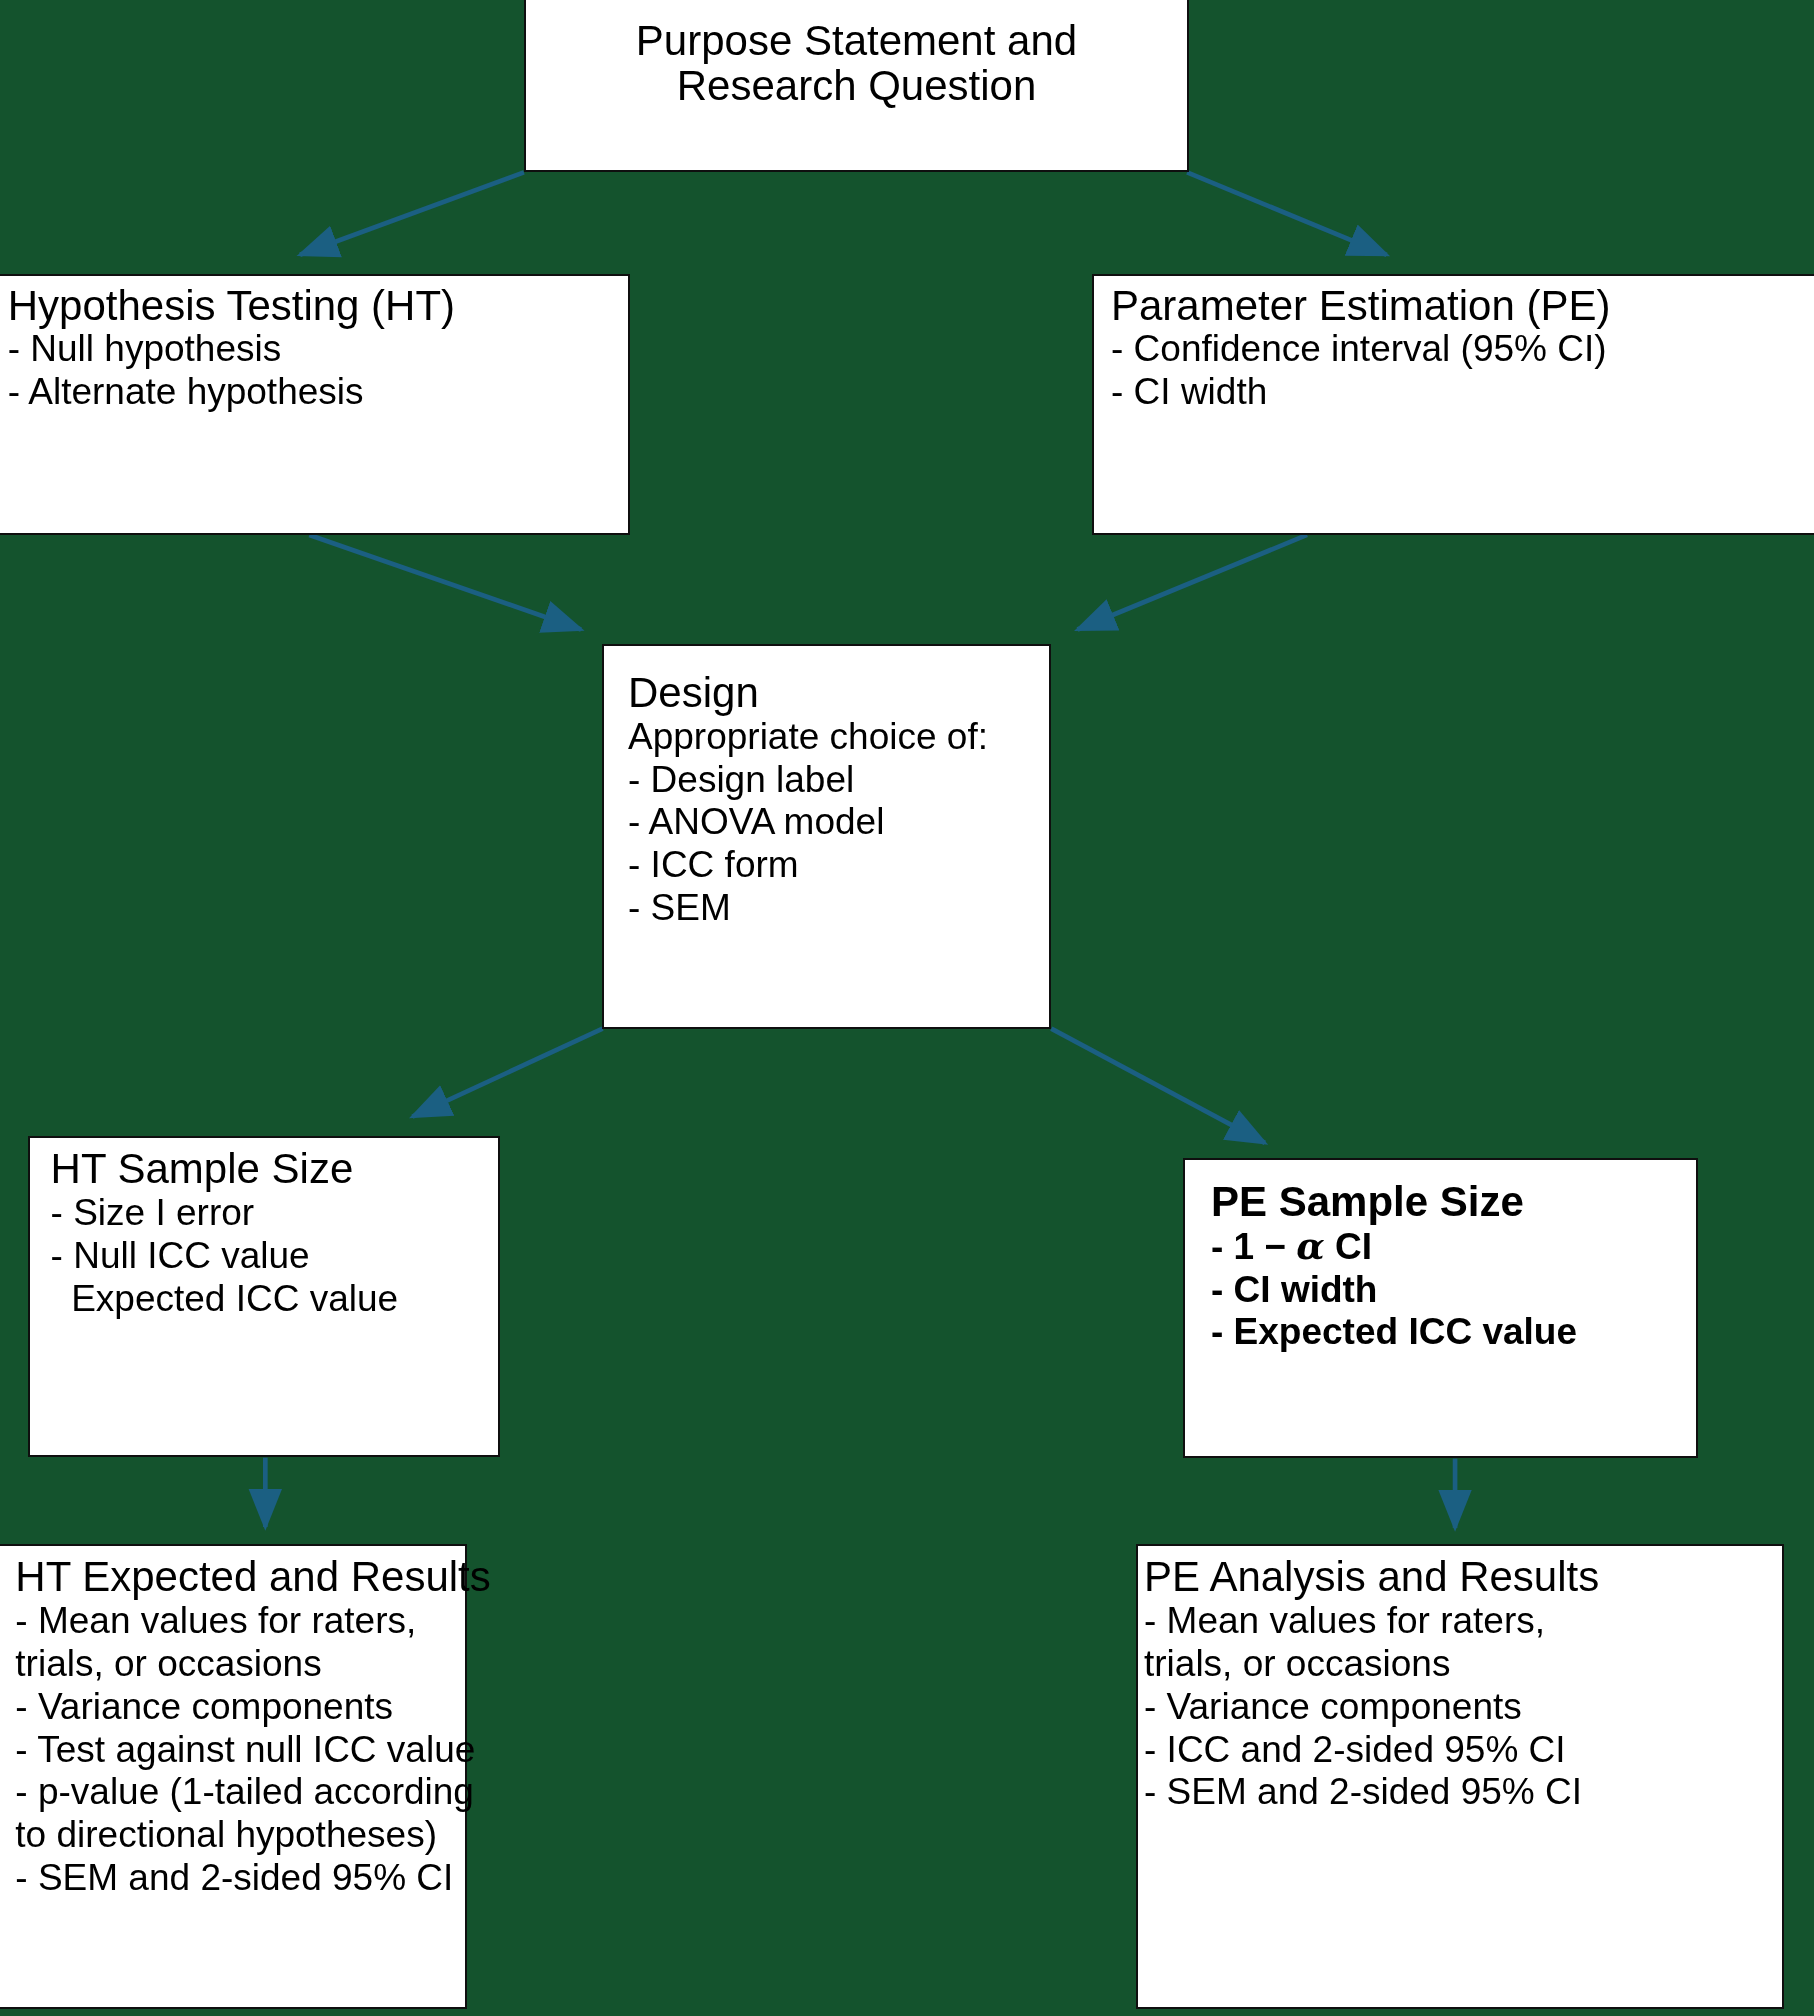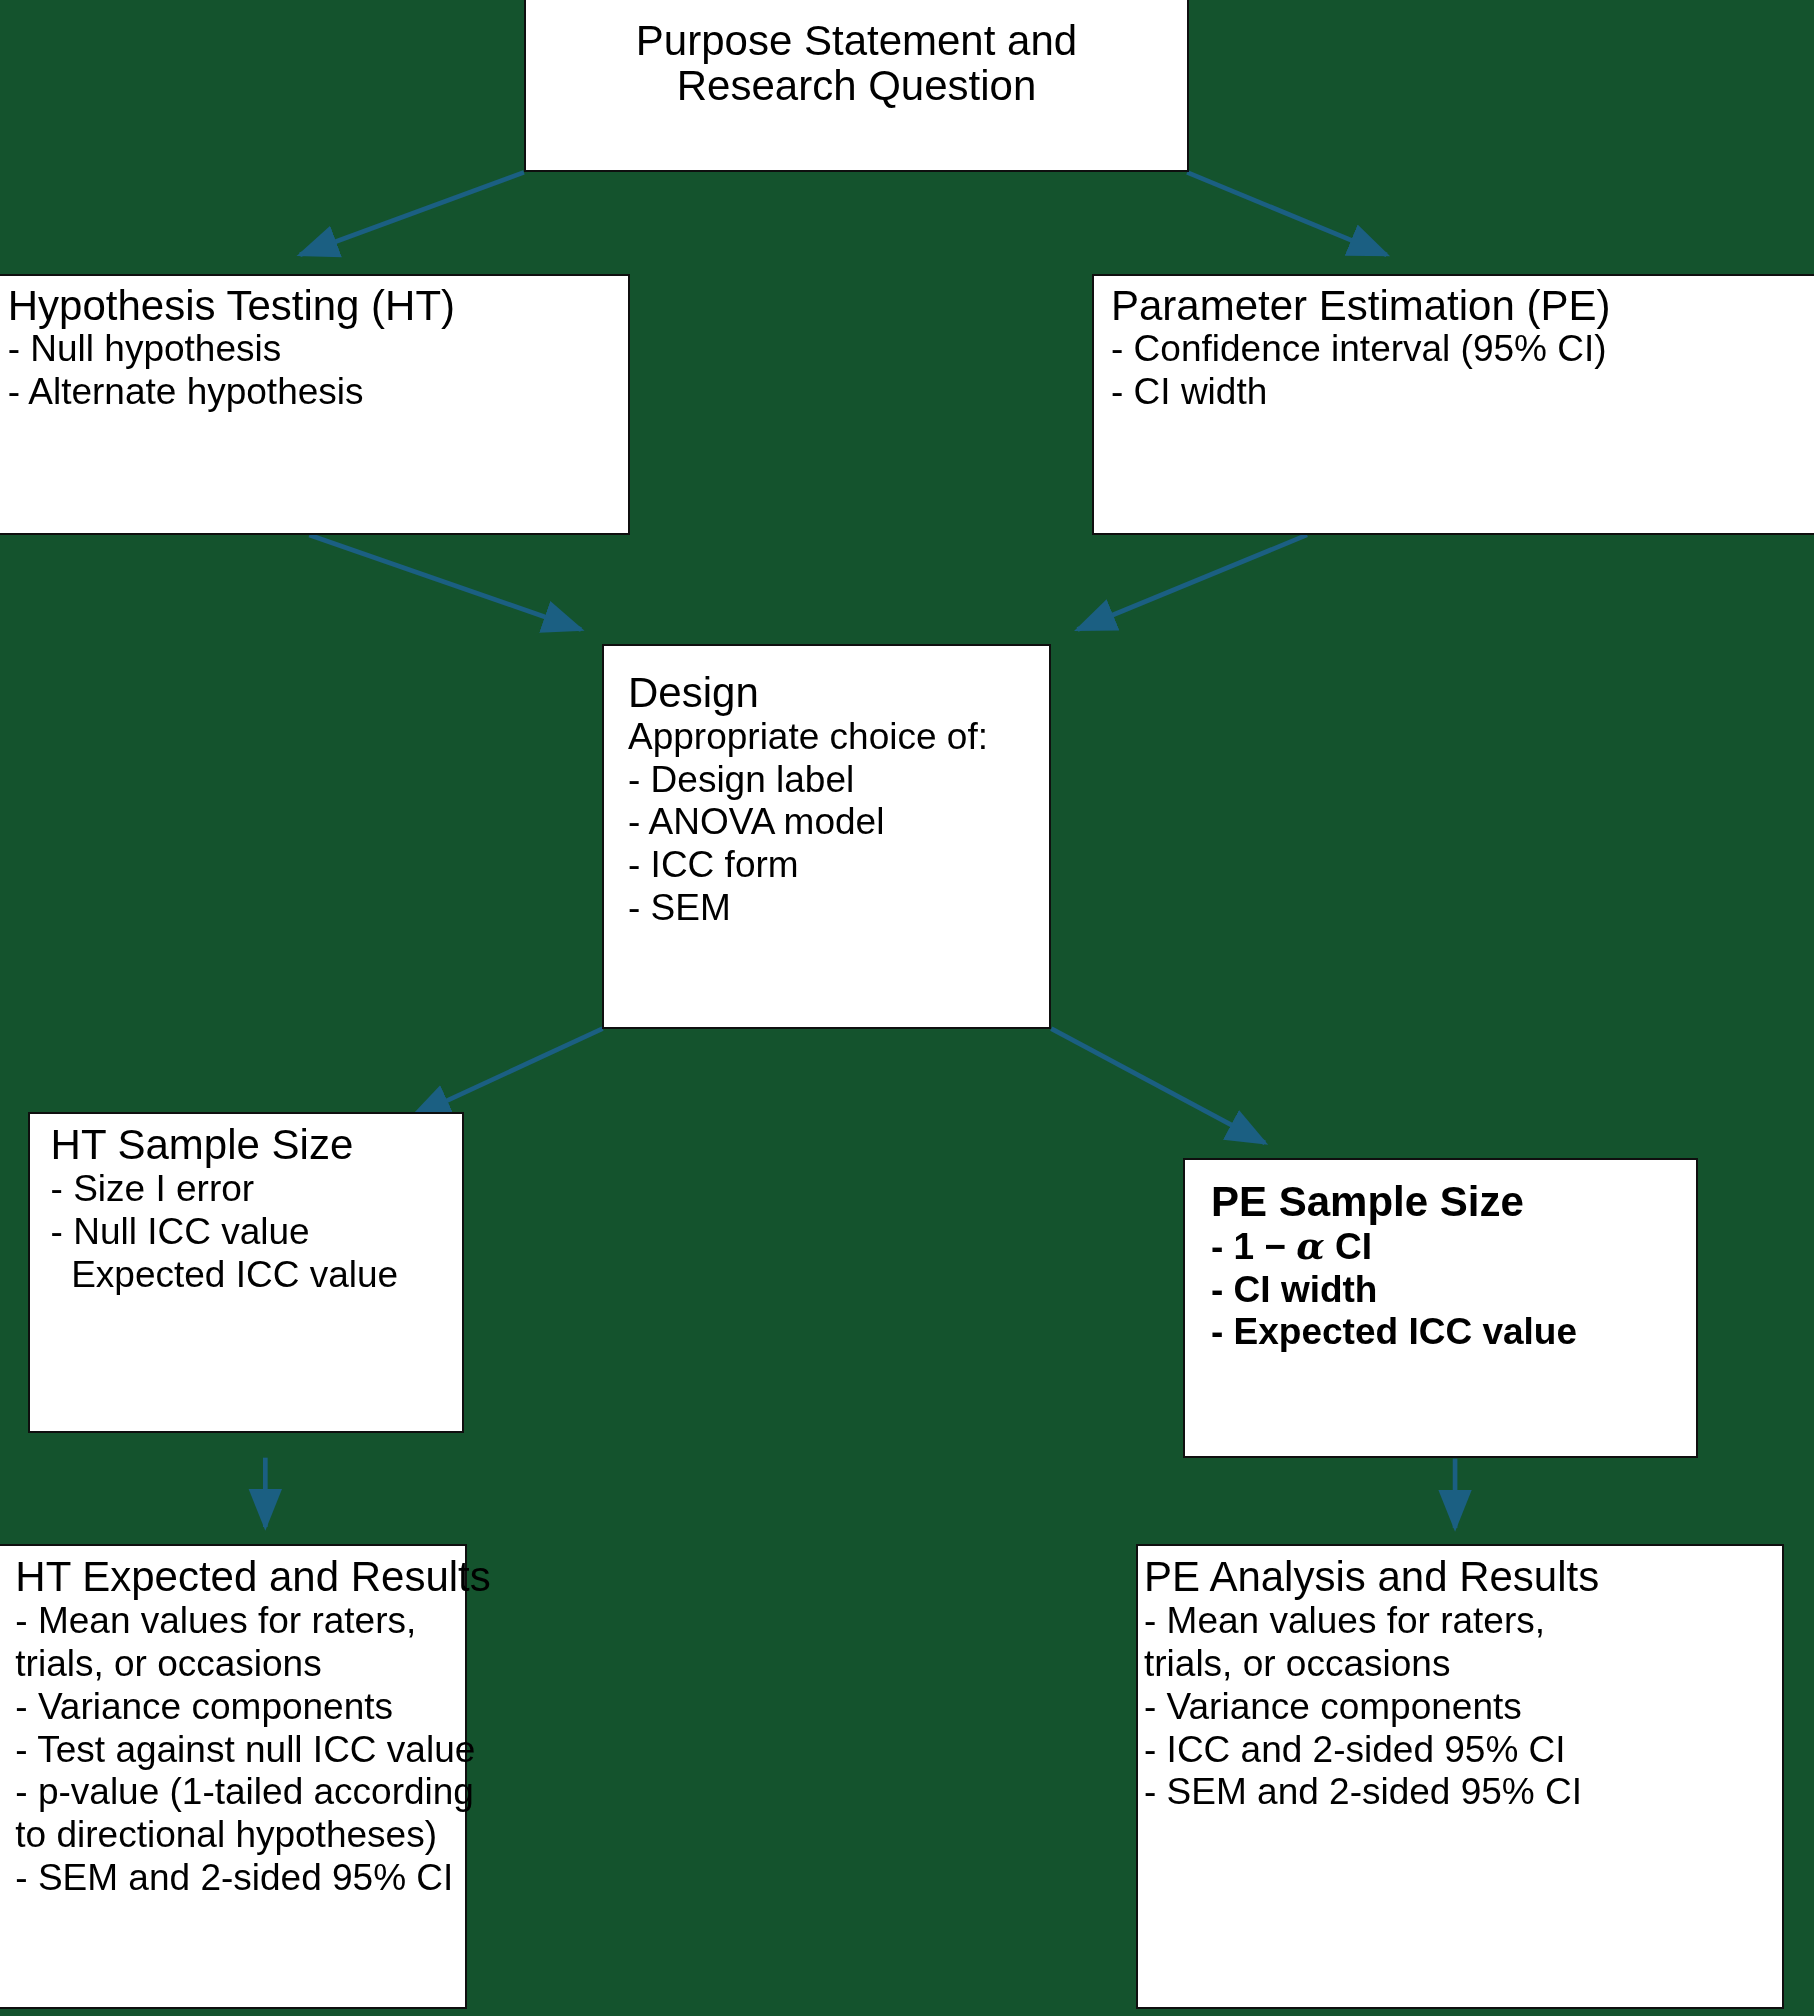--- a/index.html
+++ b/index.html
@@ -54,21 +54,21 @@
   .alpha {
     font-family: "DejaVu Serif", serif;
     font-style: italic;
   }
   
   #node-purpose      { left: 524px;  top: -3.7px;   width: 665px;  height: 176px; }
   #node-purpose .inner { padding-top: 20.6px; }
   #node-ht           { left: -3.7px;   top: 274px;  width: 634px;  height: 261px; }
   #node-pe           { left: 1092px; top: 274px;  width: 727px;  height: 261px; }
   #node-design       { left: 602px;  top: 644px;  width: 449px;  height: 385px; }
-  #node-htss         { left: 28px;   top: 1112px; width: 436px;  height: 321px; }
+  #node-htss         { left: 28px;   top: 1136px; width: 472px;  height: 321px; }
   #node-pess         { left: 1183px; top: 1158px; width: 515px;  height: 300px; }
   #node-htar         { left: -3.7px;   top: 1544px; width: 471px;  height: 465px; }
   #node-htar .inner  { padding-left: 17px; }
   #node-pear         { left: 1136px; top: 1544px; width: 648px;  height: 465px; }
   #node-pear .inner  { padding-left: 6px; }
   #node-htss .inner  { padding-left: 20.6px; }
   #node-pess .inner  { padding-left: 26px; padding-top: 20px; font-weight: bold; }
   #node-design .inner{ padding-left: 24px; padding-top: 25px; }
   #node-ht .inner    { padding-left: 9.4px; padding-top: 7.5px; }
   #node-pe .inner    { padding-left: 17px; padding-top: 7.5px; }

